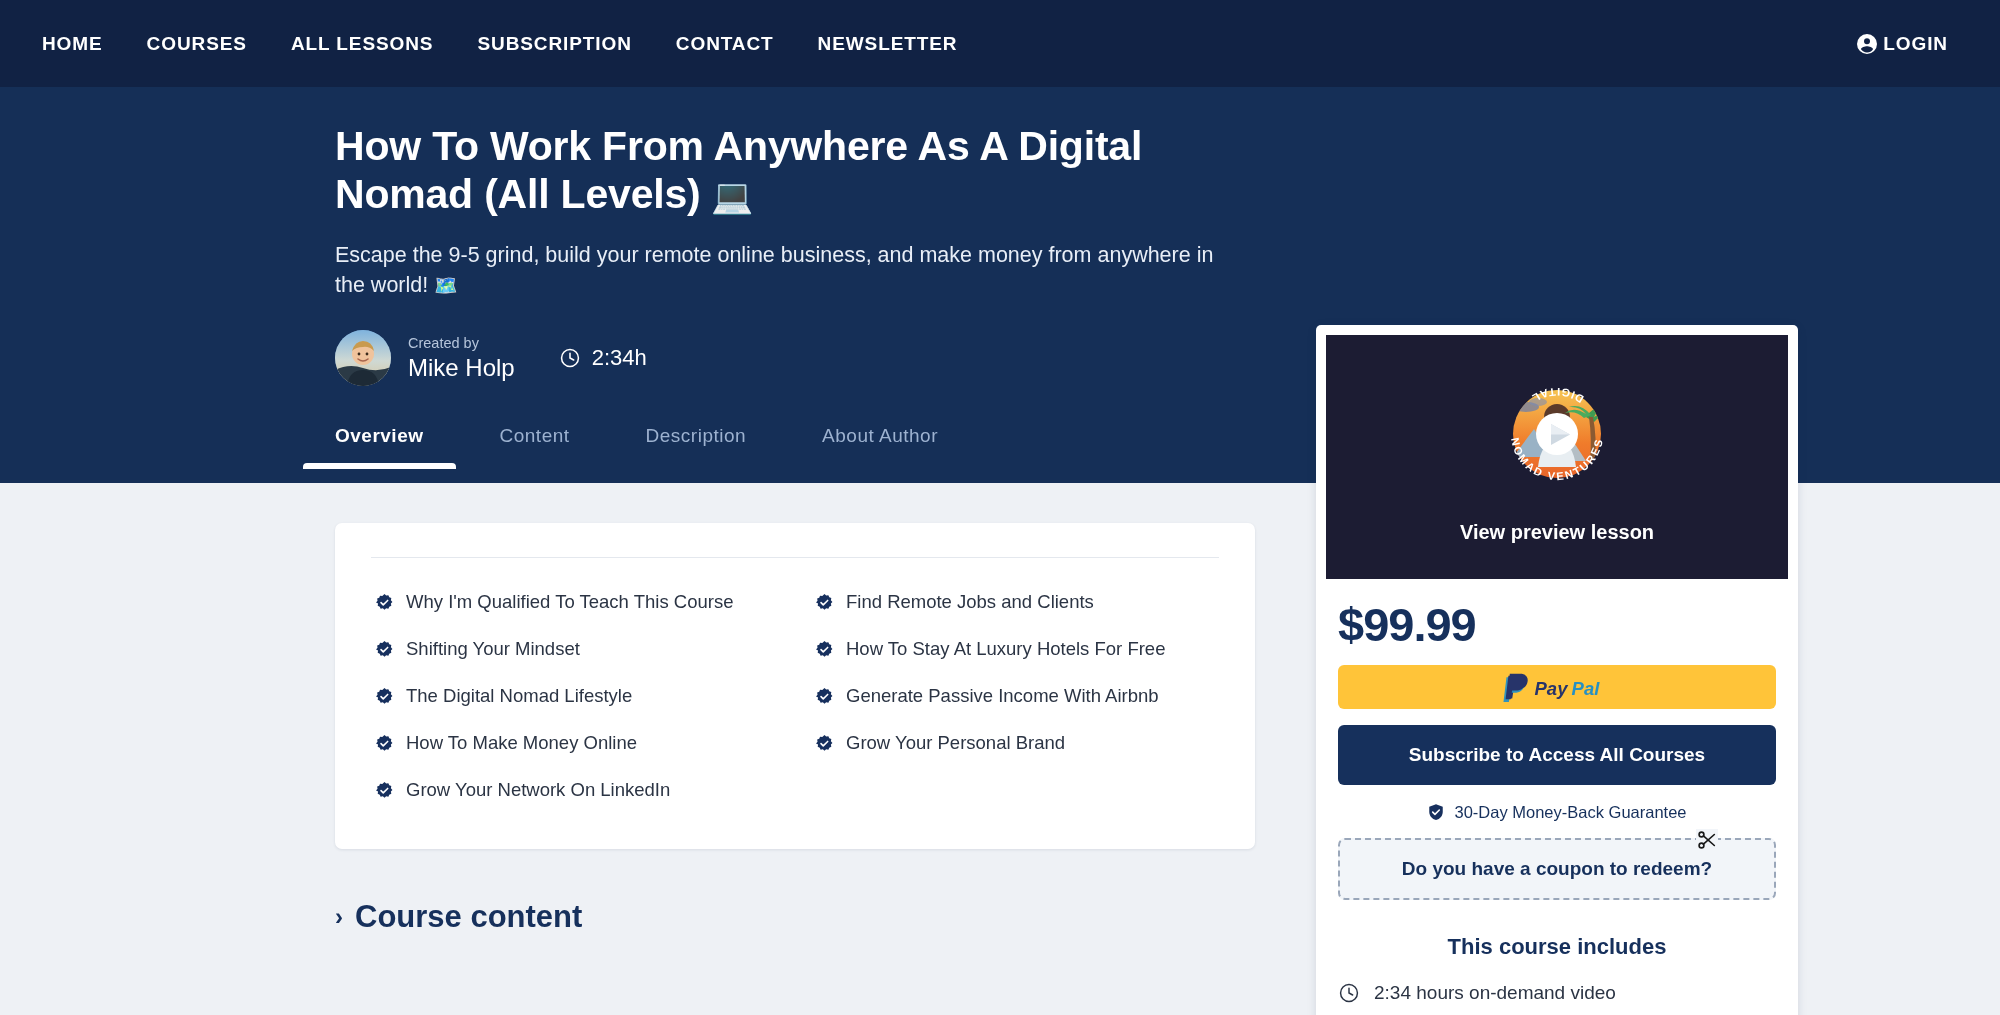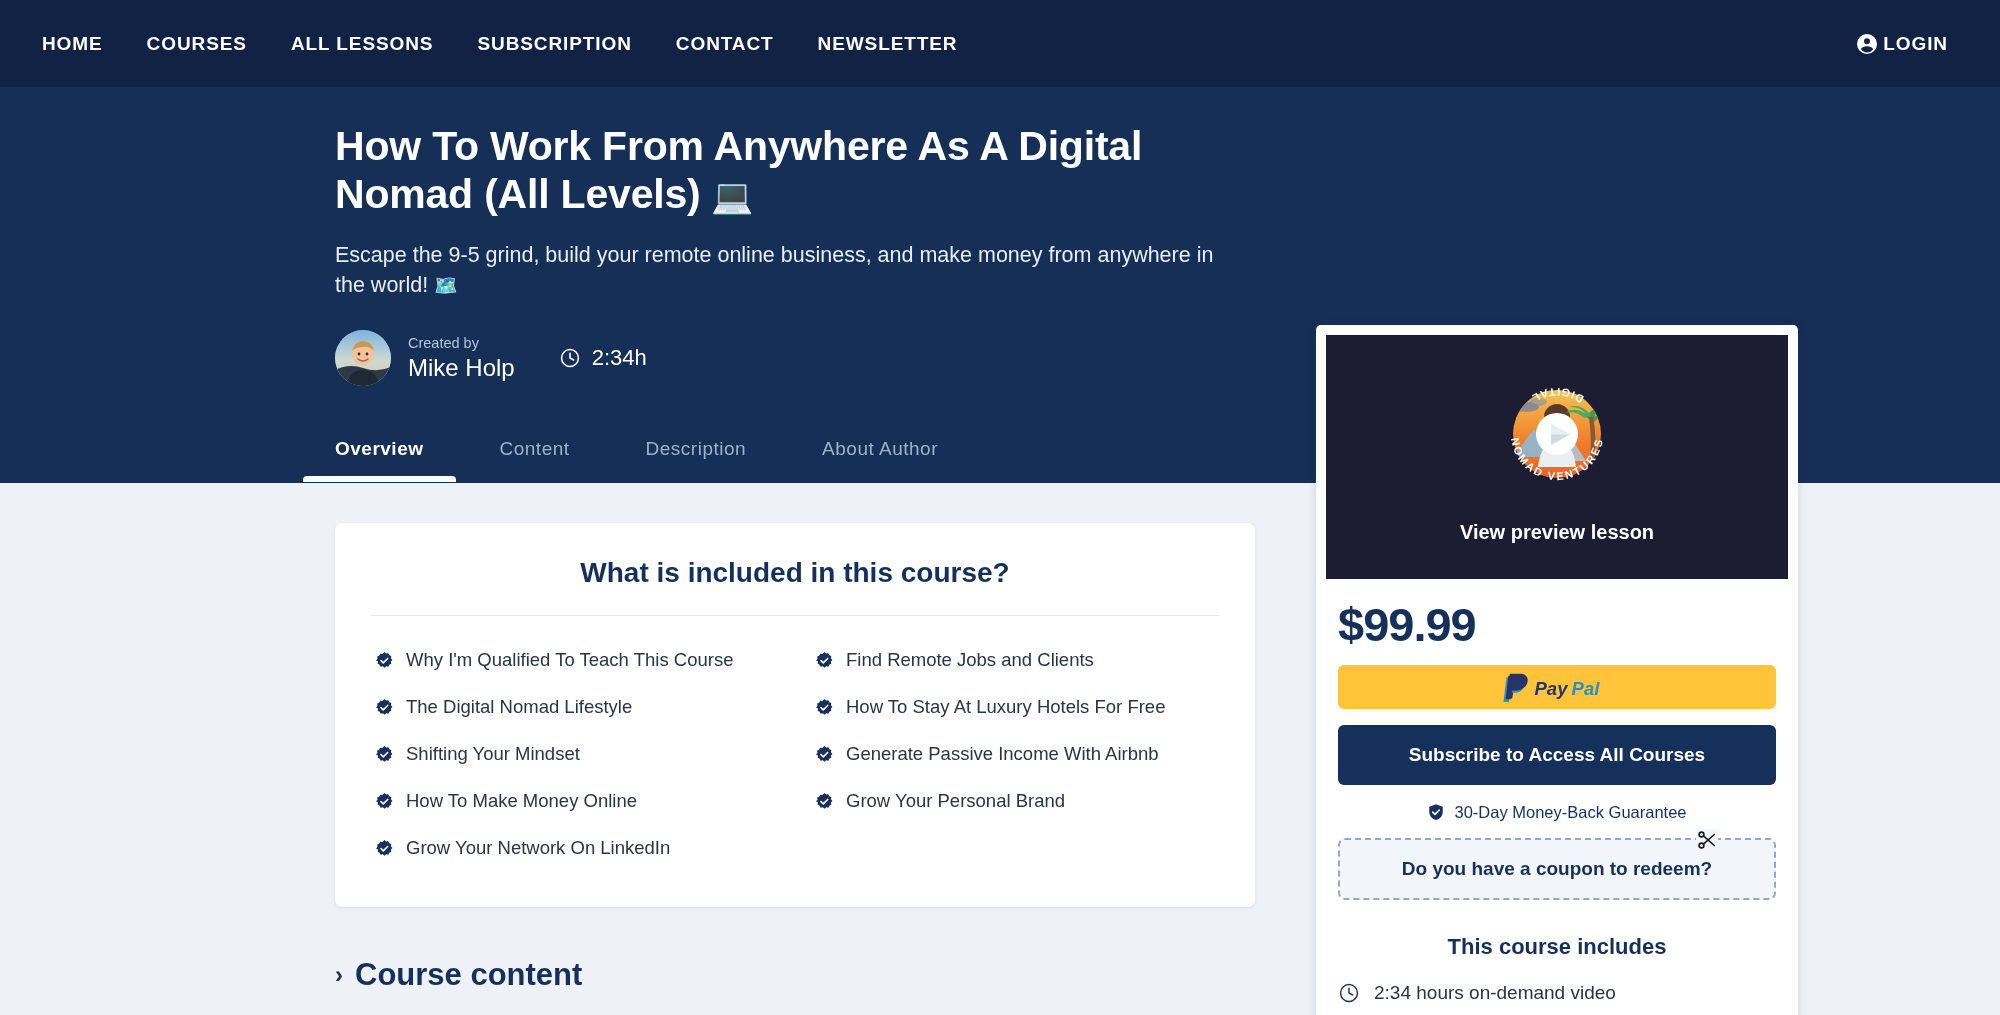--- a/index.html
+++ b/index.html
@@ -84,21 +84,21 @@
   .created-by { color: #b6c5db; font-size: 14.5px; }
   .author-name { color: #ffffff; font-size: 24px; font-weight: 400; margin-top: 2px; }
   .duration-wrap {
     display: flex; align-items: center; gap: 11px;
     margin-left: 44px; color: #ffffff; font-size: 22px;
   }
   .clock-icon { width: 22px; height: 22px; display: block; }
 
   .tabs {
     display: flex; align-items: flex-end;
-    position: absolute; bottom: 1px; left: 335px;
+    position: absolute; bottom: 14px; left: 335px;
   }
   .tab {
     font-size: 19px;
     color: #9db2d0;
     padding: 0 0 22px 0;
     margin-right: 76px;
     cursor: pointer;
     letter-spacing: 0.5px;
     position: relative;
     white-space: nowrap;
@@ -341,45 +341,44 @@
     <div class="tab">Content</div>
     <div class="tab">Description</div>
     <div class="tab">About Author</div>
   </div>
 </div>
 
 <div class="main">
   <div class="col-left">
 
     <div class="card">
-      <div class="card-title">What is included in this course?</div>
       <div class="card-divider"></div>
       <div class="incl-grid">
 
         <div>
           <div class="incl-item">
             <span><svg class="badge-check" viewBox="0 0 24 24">
                   <path fill="#17305e" d="M12 1.3l2.1 1.9 2.8-.5 1.1 2.6 2.6 1.1-.5 2.8 1.9 2.1-1.9 2.1.5 2.8-2.6 1.1-1.1 2.6-2.8-.5-2.1 1.9-2.1-1.9-2.8.5-1.1-2.6-2.6-1.1.5-2.8L1.3 12l1.9-2.1-.5-2.8 2.6-1.1 1.1-2.6 2.8.5z"></path>
                   <path d="M7.6 12.2l2.8 2.8 5.6-5.6" stroke="#ffffff" stroke-width="2" fill="none" stroke-linecap="round" stroke-linejoin="round"></path>
                 </svg></span>
             <span class="incl-text">Why I'm Qualified To Teach This Course</span>
           </div>
           <div class="incl-item">
             <span><svg class="badge-check" viewBox="0 0 24 24">
                   <path fill="#17305e" d="M12 1.3l2.1 1.9 2.8-.5 1.1 2.6 2.6 1.1-.5 2.8 1.9 2.1-1.9 2.1.5 2.8-2.6 1.1-1.1 2.6-2.8-.5-2.1 1.9-2.1-1.9-2.8.5-1.1-2.6-2.6-1.1.5-2.8L1.3 12l1.9-2.1-.5-2.8 2.6-1.1 1.1-2.6 2.8.5z"></path>
                   <path d="M7.6 12.2l2.8 2.8 5.6-5.6" stroke="#ffffff" stroke-width="2" fill="none" stroke-linecap="round" stroke-linejoin="round"></path>
                 </svg></span>
+            <span class="incl-text">Shifting Your Mindset</span>
+          </div>
+          <div class="incl-item">
+            <span><svg class="badge-check" viewBox="0 0 24 24">
+                  <path fill="#17305e" d="M12 1.3l2.1 1.9 2.8-.5 1.1 2.6 2.6 1.1-.5 2.8 1.9 2.1-1.9 2.1.5 2.8-2.6 1.1-1.1 2.6-2.8-.5-2.1 1.9-2.1-1.9-2.8.5-1.1-2.6-2.6-1.1.5-2.8L1.3 12l1.9-2.1-.5-2.8 2.6-1.1 1.1-2.6 2.8.5z"></path>
+                  <path d="M7.6 12.2l2.8 2.8 5.6-5.6" stroke="#ffffff" stroke-width="2" fill="none" stroke-linecap="round" stroke-linejoin="round"></path>
+                </svg></span>
             <span class="incl-text">The Digital Nomad Lifestyle</span>
-          </div>
-          <div class="incl-item">
-            <span><svg class="badge-check" viewBox="0 0 24 24">
-                  <path fill="#17305e" d="M12 1.3l2.1 1.9 2.8-.5 1.1 2.6 2.6 1.1-.5 2.8 1.9 2.1-1.9 2.1.5 2.8-2.6 1.1-1.1 2.6-2.8-.5-2.1 1.9-2.1-1.9-2.8.5-1.1-2.6-2.6-1.1.5-2.8L1.3 12l1.9-2.1-.5-2.8 2.6-1.1 1.1-2.6 2.8.5z"></path>
-                  <path d="M7.6 12.2l2.8 2.8 5.6-5.6" stroke="#ffffff" stroke-width="2" fill="none" stroke-linecap="round" stroke-linejoin="round"></path>
-                </svg></span>
-            <span class="incl-text">Shifting Your Mindset</span>
           </div>
           <div class="incl-item">
             <span><svg class="badge-check" viewBox="0 0 24 24">
                   <path fill="#17305e" d="M12 1.3l2.1 1.9 2.8-.5 1.1 2.6 2.6 1.1-.5 2.8 1.9 2.1-1.9 2.1.5 2.8-2.6 1.1-1.1 2.6-2.8-.5-2.1 1.9-2.1-1.9-2.8.5-1.1-2.6-2.6-1.1.5-2.8L1.3 12l1.9-2.1-.5-2.8 2.6-1.1 1.1-2.6 2.8.5z"></path>
                   <path d="M7.6 12.2l2.8 2.8 5.6-5.6" stroke="#ffffff" stroke-width="2" fill="none" stroke-linecap="round" stroke-linejoin="round"></path>
                 </svg></span>
             <span class="incl-text">How To Make Money Online</span>
           </div>
           <div class="incl-item">
             <span><svg class="badge-check" viewBox="0 0 24 24">

